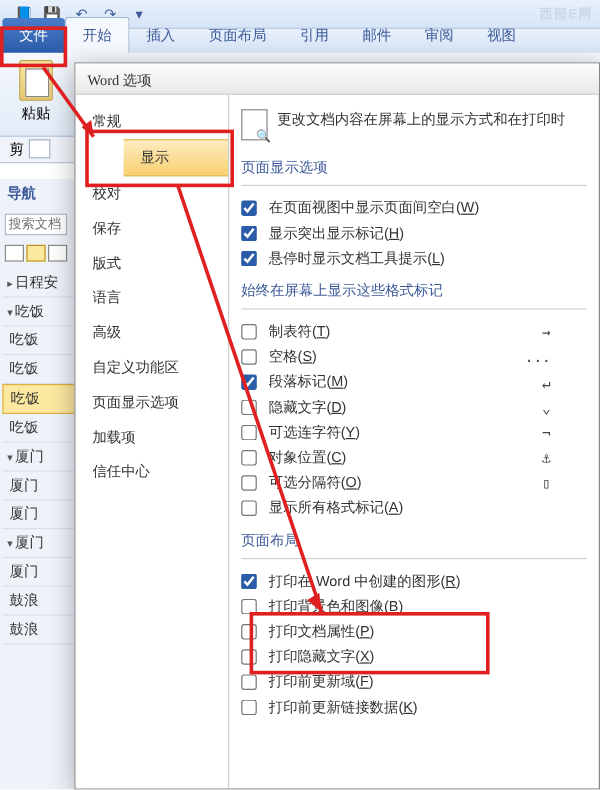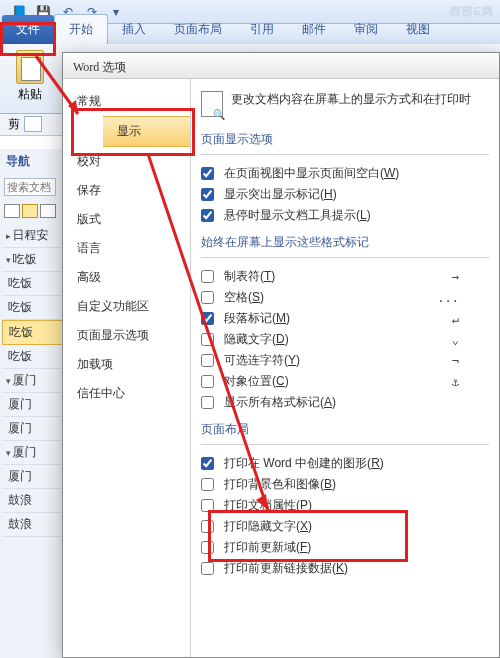--- a/index.html
+++ b/index.html
@@ -219,20 +219,25 @@
             <span>可选连字符(<span class="u">Y</span>)</span>
             <span class="sym">¬</span>
           </label>
           <label class="opt">
             <input type="checkbox" style="">
             <span>对象位置(<span class="u">C</span>)</span>
             <span class="sym">⚓</span>
           </label>
           <label class="opt">
             <input type="checkbox" style="">
+            <span>可选分隔符(<span class="u">O</span>)</span>
+            <span class="sym">▯</span>
+          </label>
+          <label class="opt">
+            <input type="checkbox" style="">
             <span>显示所有格式标记(<span class="u">A</span>)</span>
           </label>
         </div>
 
       <div class="section-title">页面布局</div>
       <hr class="hr">
       <div id="sec3">
           <label class="opt">
             <input type="checkbox" checked="" style="">
             <span>打印在 Word 中创建的图形(<span class="u">R</span>)</span>

